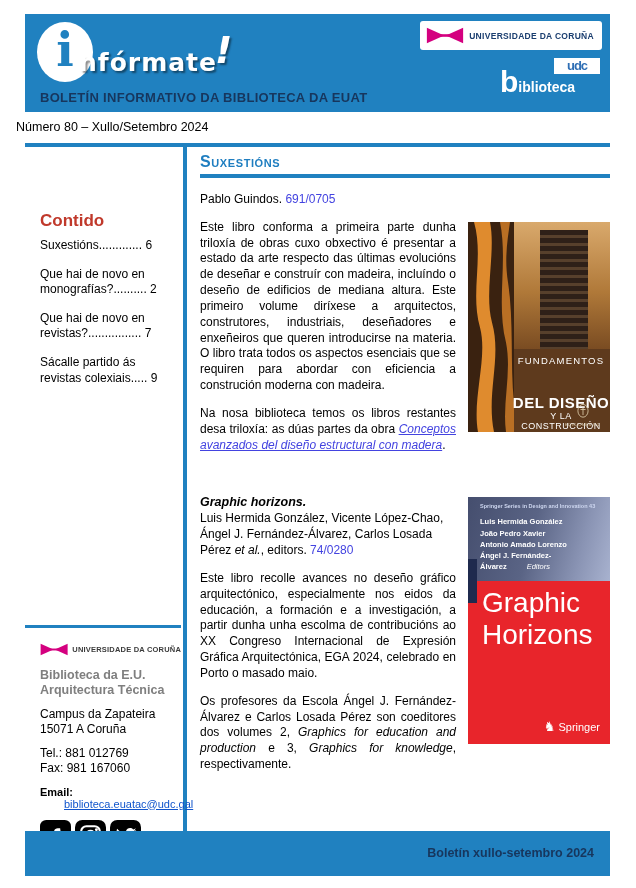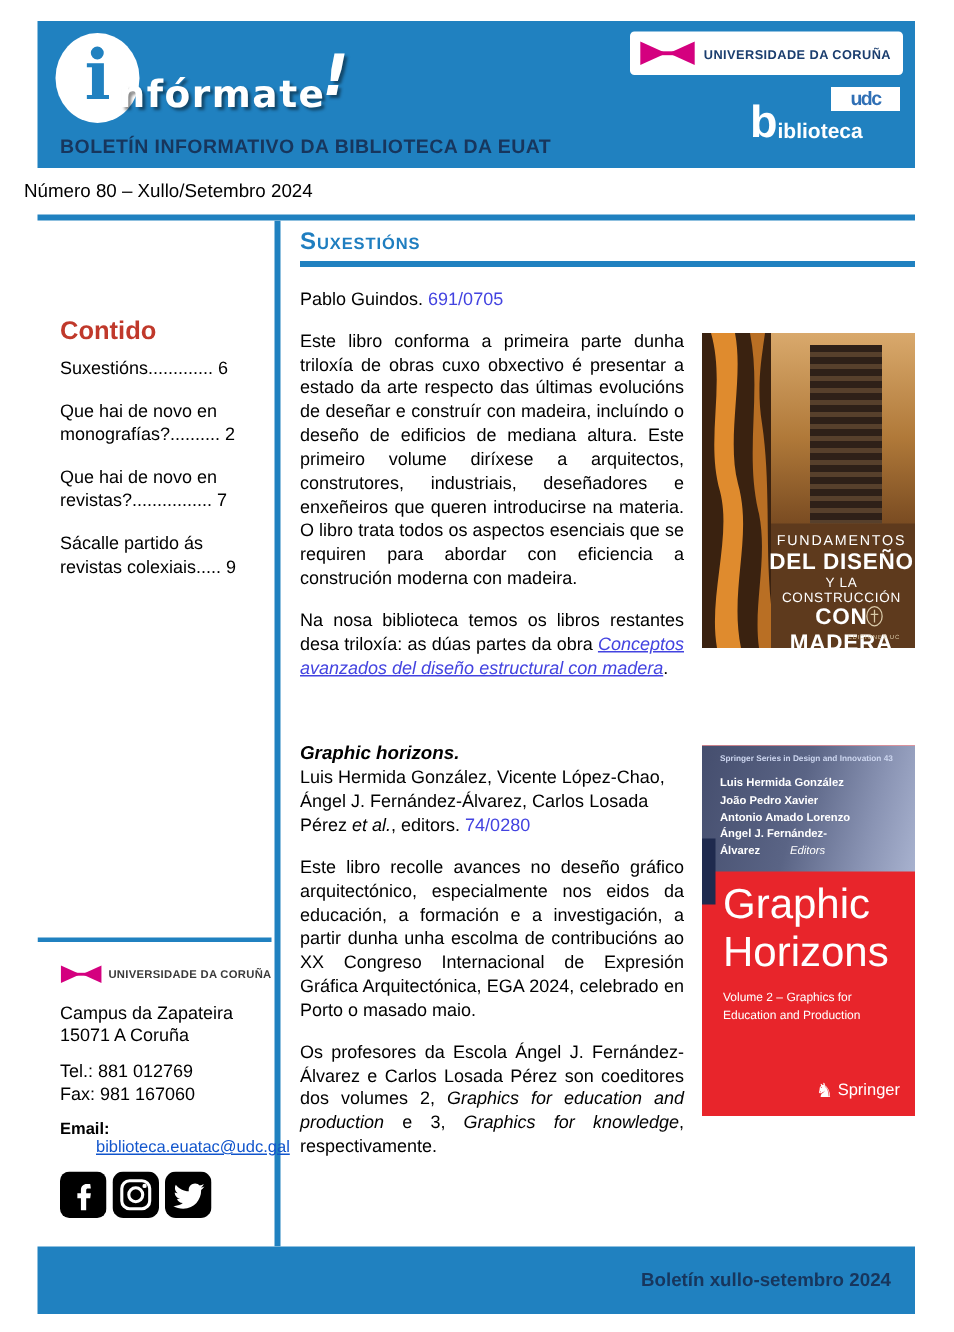--- a/index.html
+++ b/index.html
@@ -56,21 +56,21 @@
   .link-italic { color:#4343e0; font-style:italic; }
   .article2 { clear:both; margin-top:42px; }
 
   
   .cover1 { float:right; width:142px; height:210px; margin:2px 0 8px 12px; position:relative; background:#5e3a1d; overflow:hidden; }
   .c1-photo { position:absolute; left:46px; top:0; right:0; height:127px; background:linear-gradient(180deg,#d9a96c 0%,#b07939 55%,#7a4c22 100%); }
   .c1-tower { position:absolute; left:26px; top:8px; width:48px; height:119px; background:repeating-linear-gradient(180deg,#2e2018 0 5px,#57402c 5px 8px); }
   .c1-waves { position:absolute; left:0; top:0; width:46px; height:210px; }
   .c1-text { position:absolute; left:44px; right:0; top:127px; bottom:0; text-align:center; color:#fff; }
   .c1-t1 { font-size:9.5px; letter-spacing:1.2px; margin-top:6px; }
-  .c1-t2 { font-size:15px; font-weight:bold; letter-spacing:.5px; }
+  .c1-t2 { font-size:15px; font-weight:bold; letter-spacing:.5px;margin-top:28px; }
   .c1-t3 { font-size:9px; letter-spacing:.5px; }
   .c1-t4 { font-size:15px; font-weight:bold; letter-spacing:.5px; }
   .c1-pub { position:absolute; bottom:5px; right:10px; text-align:center; color:#d9c9a8; font-size:4px; letter-spacing:.5px; }
 
   
   .cover2 { float:right; width:142px; height:247px; margin:2px 0 8px 12px; position:relative; background:#e8252b; overflow:hidden; }
   .c2-band { position:absolute; top:0; left:0; right:0; height:84px; background:linear-gradient(105deg,#454e6e 0%,#5a6485 45%,#8a94b4 78%,#a8b2cf 100%); padding:6px 0 0 12px; box-sizing:border-box; }
   .c2-series { font-size:5.5px; font-weight:bold; color:#cdd6ef; }
   .c2-authors { margin-top:7px; font-size:7.5px; font-weight:bold; color:#fff; line-height:1.5; }
   .c2-editors { font-style:italic; font-weight:normal; margin-left:20px; }
@@ -136,20 +136,22 @@
 
       <div class="contact">
         <div class="contact-logo">
           <svg width="34" height="19" viewBox="0 0 44 24">
             <polygon points="1,3 21,12 1,21" fill="#d4007f"></polygon>
             <polygon points="43,3 23,12 43,21" fill="#d4007f"></polygon>
             <rect x="14" y="10.5" width="16" height="3" fill="#d4007f"></rect>
           </svg>
           <span class="contact-logo-text">UNIVERSIDADE DA CORUÑA</span>
         </div>
+        <div class="contact-name">Biblioteca da E.U.
+Arquitectura Técnica</div>
         <div class="contact-addr">Campus da Zapateira
 15071 A Coruña</div>
         <div class="contact-tel">Tel.: 881 012769
 Fax: 981 167060</div>
         <div class="contact-email">
           <span>Email: </span><a href="#">biblioteca.euatac@udc.gal</a>
         </div>
         <div class="social">
           <a href="#">
             <svg width="31" height="31" viewBox="0 0 30 30">
@@ -226,21 +228,20 @@
               <div>João Pedro Xavier</div>
               <div>Antonio Amado Lorenzo</div>
               <div><span>Ángel J. Fernández-Álvarez</span><em class="c2-editors">Editors</em></div>
             </div>
           </div>
           <div class="c2-strip"></div>
           <div class="c2-title">
             <div>Graphic</div>
             <div>Horizons</div>
           </div>
-          <div class="c2-sub">Volume 2 – Graphics for Education and Production</div>
           <div class="c2-springer">
             <span class="c2-horse">♞</span>
             <span>Springer</span>
           </div>
         </div>
 
         <div class="article-title">Graphic horizons.</div>
         <div class="byline">
           <span>Luis Hermida González, Vicente López-Chao, Ángel J. Fernández-Álvarez, Carlos Losada Pérez </span><em>et al.</em><span>, editors. </span><a href="#" class="call-link">74/0280</a>
         </div>

